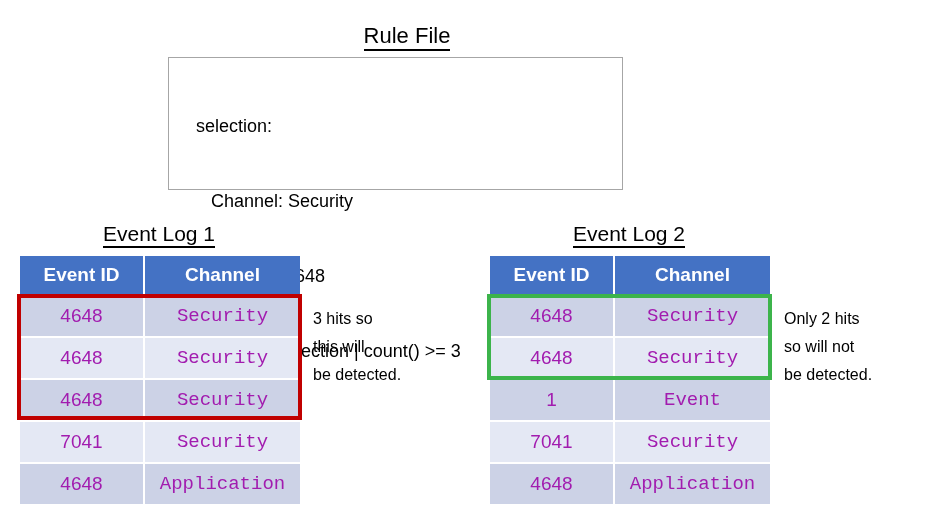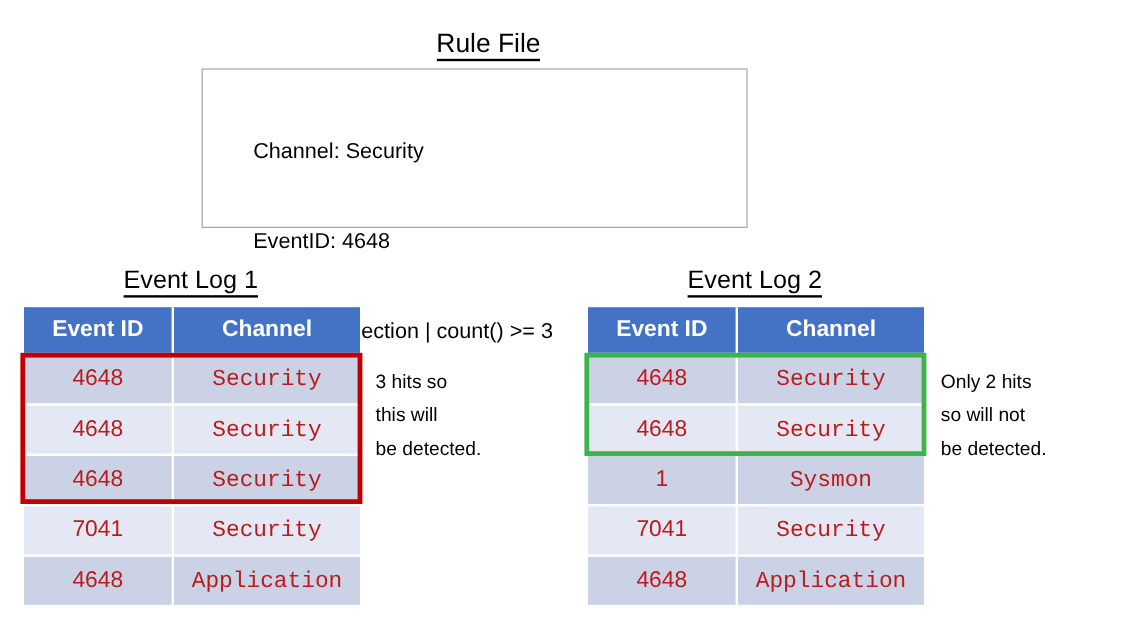--- a/index.html
+++ b/index.html
@@ -87,21 +87,21 @@
     padding: 0;
   }
   .tbl th:last-child { border-right: none; }
   .tbl td {
     font-size: 19px;
     height: 40px;
     text-align: center;
     padding: 0;
     border-right: 2px solid #ffffff;
     border-bottom: 2px solid #ffffff;
-    color: #b91c1c;
+    color: #a21caf;
   }
   .tbl td:last-child { border-right: none; font-family: Liberation Mono, monospace; }
   .tbl tr.band-dark td { background: #ccd2e6; }
   .tbl tr.band-light td { background: #e4e8f4; }
   .tbl tr:last-child td { border-bottom: none; }
   .col-id { width: 123px; }
   .col-ch { width: 155px; }
 
   
   .hl {
@@ -135,20 +135,21 @@
 </style>
 </head>
 <body>
 
 <div class="rule-title">
   <span>Rule File</span>
 </div>
 
 <div class="rule-box">
   <div class="rule-lines">
+    <div class="rule-line">   selection:</div>
     <div class="rule-line">      Channel: Security</div>
     <div class="rule-line">      EventID: 4648</div>
     <div class="rule-line">   condition: selection | count() &gt;= 3</div>
   </div>
 </div>
 
 <div class="log-title" style="left:20px; top:220px; width:278px;">
   <span>Event Log 1</span>
 </div>
 
@@ -204,21 +205,21 @@
     <tr class="band-dark">
       <td>4648</td>
       <td>Security</td>
     </tr>
     <tr class="band-light">
       <td>4648</td>
       <td>Security</td>
     </tr>
     <tr class="band-dark">
       <td>1</td>
-      <td>Sysmon</td>
+      <td>Event</td>
     </tr>
     <tr class="band-light">
       <td>7041</td>
       <td>Security</td>
     </tr>
     <tr class="band-dark">
       <td>4648</td>
       <td>Application</td>
     </tr>
   </tbody>

